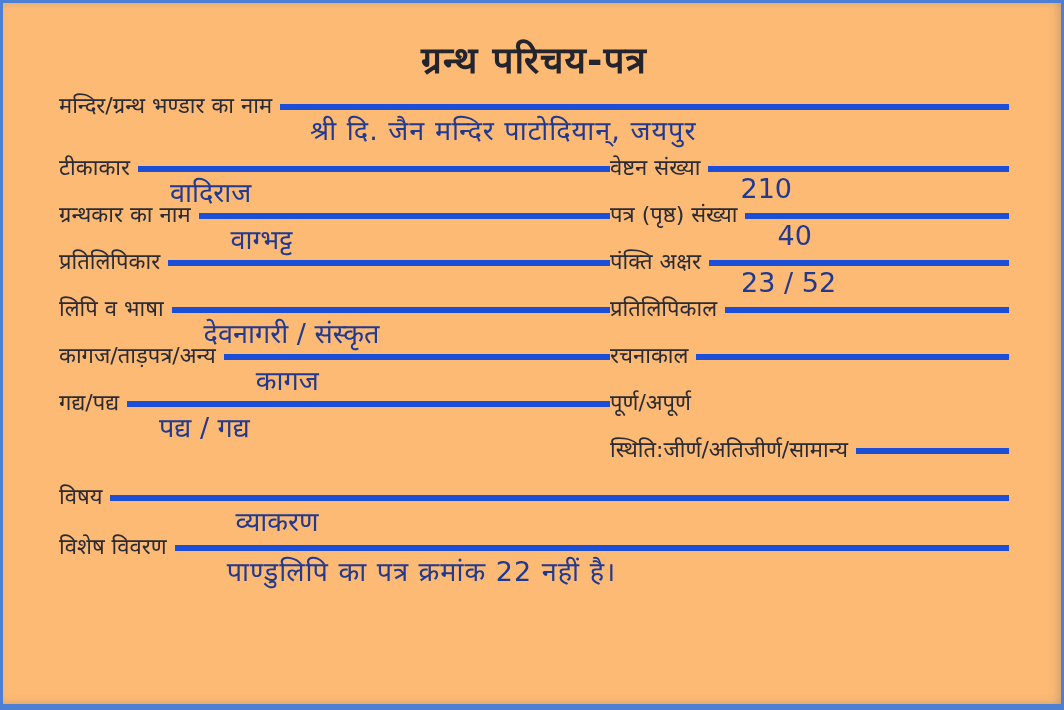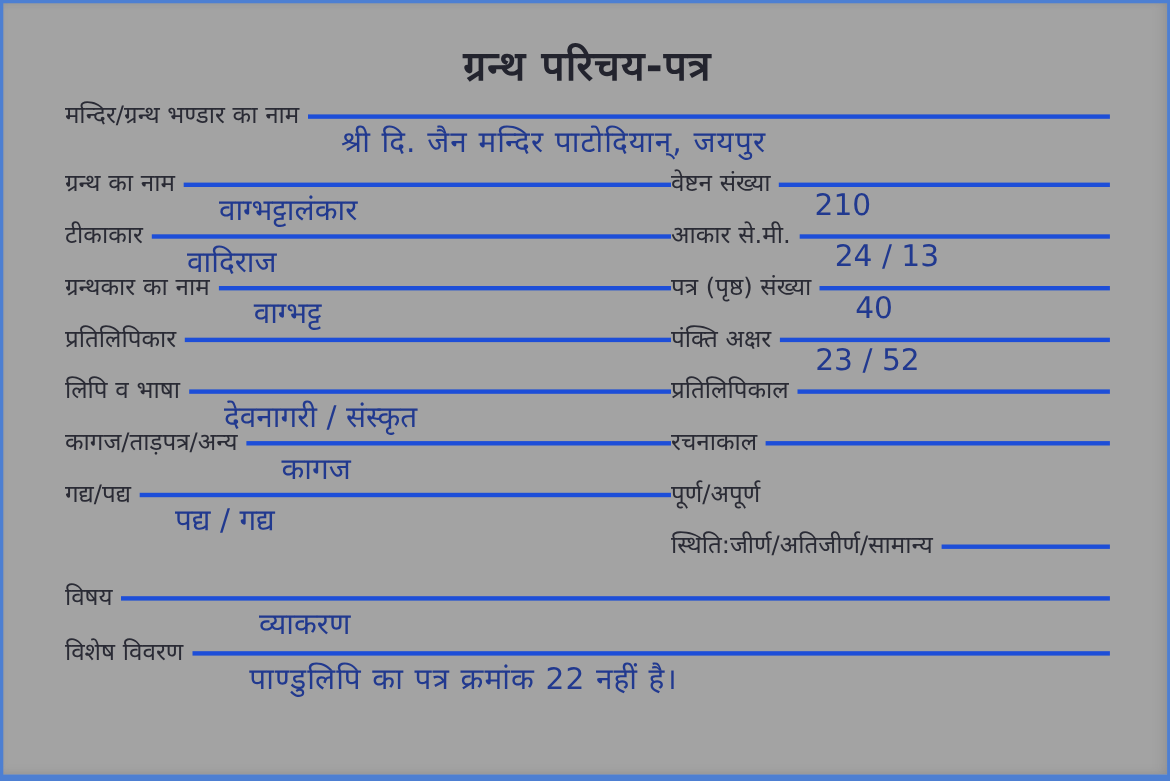--- a/index.html
+++ b/index.html
@@ -1,21 +1,21 @@
 <!DOCTYPE html>
 <html><head>
 <meta charset="utf-8">
 <style>
   html, body { margin: 0; padding: 0; background: #e8e6e0; }
   .page {
     position: relative;
     width: 1064px;
     height: 710px;
     box-sizing: border-box;
-    background: #a3a3a3;
+    background: #fdba74;
     border: 3px solid #4d7fd2;
     border-bottom-width: 6px;
     padding: 6px 52px 0 56px;
     font-family: "DejaVu Sans", "Liberation Sans", sans-serif;
     color: #2a2b35;
     overflow: hidden;
     box-shadow: inset -8px 0 10px -5px rgba(110,110,115,0.28),
                 inset 0 -5px 8px -4px rgba(110,110,115,0.22),
                 inset 0 4px 6px -4px rgba(110,110,115,0.18);
   }
@@ -35,21 +35,21 @@
   .flabel {
     font-size: 22px;
     line-height: 1.25;
     white-space: nowrap;
     color: #2a2b35;
   }
   .fline {
     flex: 1;
     margin-left: 8px;
     margin-top: 12px;
-    border-top: 4px solid #1d4ed8;
+    border-top: 6px solid #1d4ed8;
     min-width: 10px;
   }
   .fvalue {
     display: block;
     margin-top: 1px;
     padding-left: 32px;
     font-size: 27px;
     white-space: nowrap;
     color: #21398f;
   }
@@ -71,26 +71,20 @@
   <div id="header-field">
       <div class="field">
         <span class="flabel">मन्दिर/ग्रन्थ भण्डार का नाम</span>
         <span class="fline">
           <span class="fvalue">श्री दि. जैन मन्दिर पाटोदियान्, जयपुर</span>
         </span>
       </div>
     </div>
   <div class="columns">
     <div class="col-left" id="col-left">
-        <div class="field">
-          <span class="flabel">ग्रन्थ का नाम</span>
-          <span class="fline">
-            <span class="fvalue">वाग्भट्टालंकार</span>
-          </span>
-        </div>
         <div class="field">
           <span class="flabel">टीकाकार</span>
           <span class="fline">
             <span class="fvalue">वादिराज</span>
           </span>
         </div>
         <div class="field">
           <span class="flabel">ग्रन्थकार का नाम</span>
           <span class="fline">
             <span class="fvalue">वाग्भट्ट</span>
@@ -119,26 +113,20 @@
           <span class="fline">
             <span class="fvalue">पद्य / गद्य</span>
           </span>
         </div>
       </div>
     <div class="col-right" id="col-right">
         <div class="field">
           <span class="flabel">वेष्टन संख्या</span>
           <span class="fline">
             <span class="fvalue">210</span>
-          </span>
-        </div>
-        <div class="field">
-          <span class="flabel">आकार से.मी.</span>
-          <span class="fline">
-            <span class="fvalue">24 / 13</span>
           </span>
         </div>
         <div class="field">
           <span class="flabel">पत्र (पृष्ठ) संख्या</span>
           <span class="fline">
             <span class="fvalue">40</span>
           </span>
         </div>
         <div class="field">
           <span class="flabel">पंक्ति अक्षर</span>

